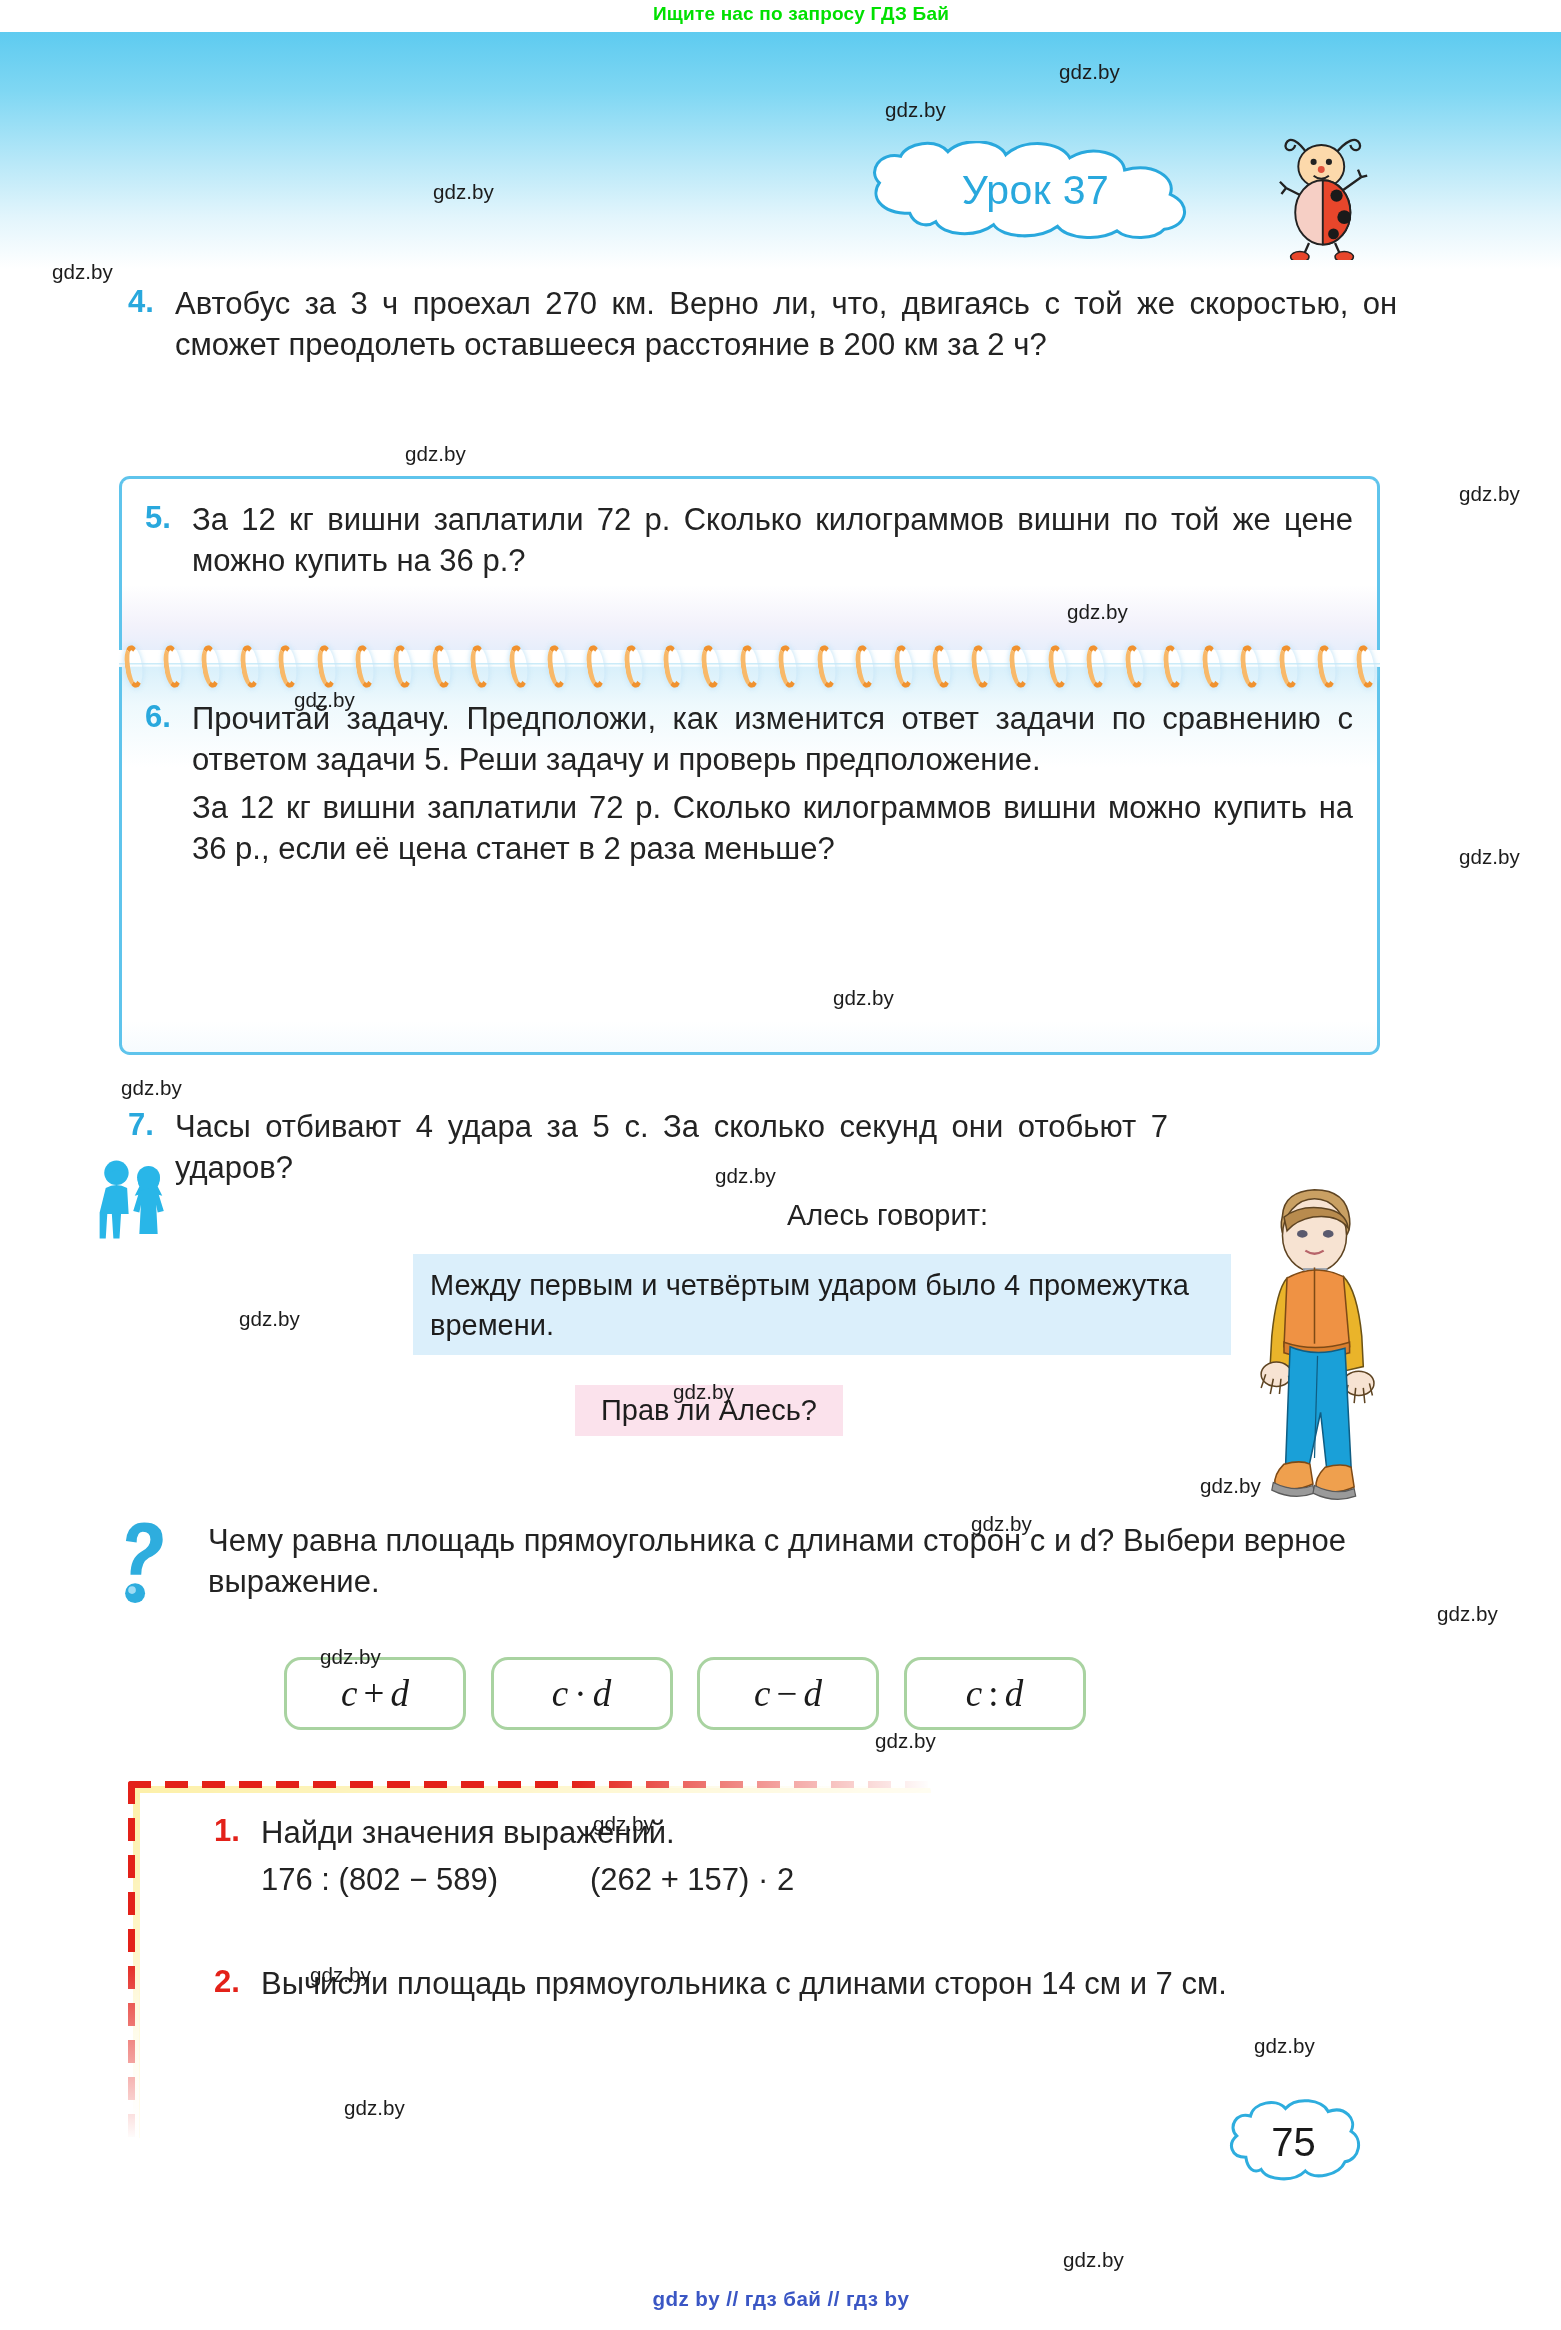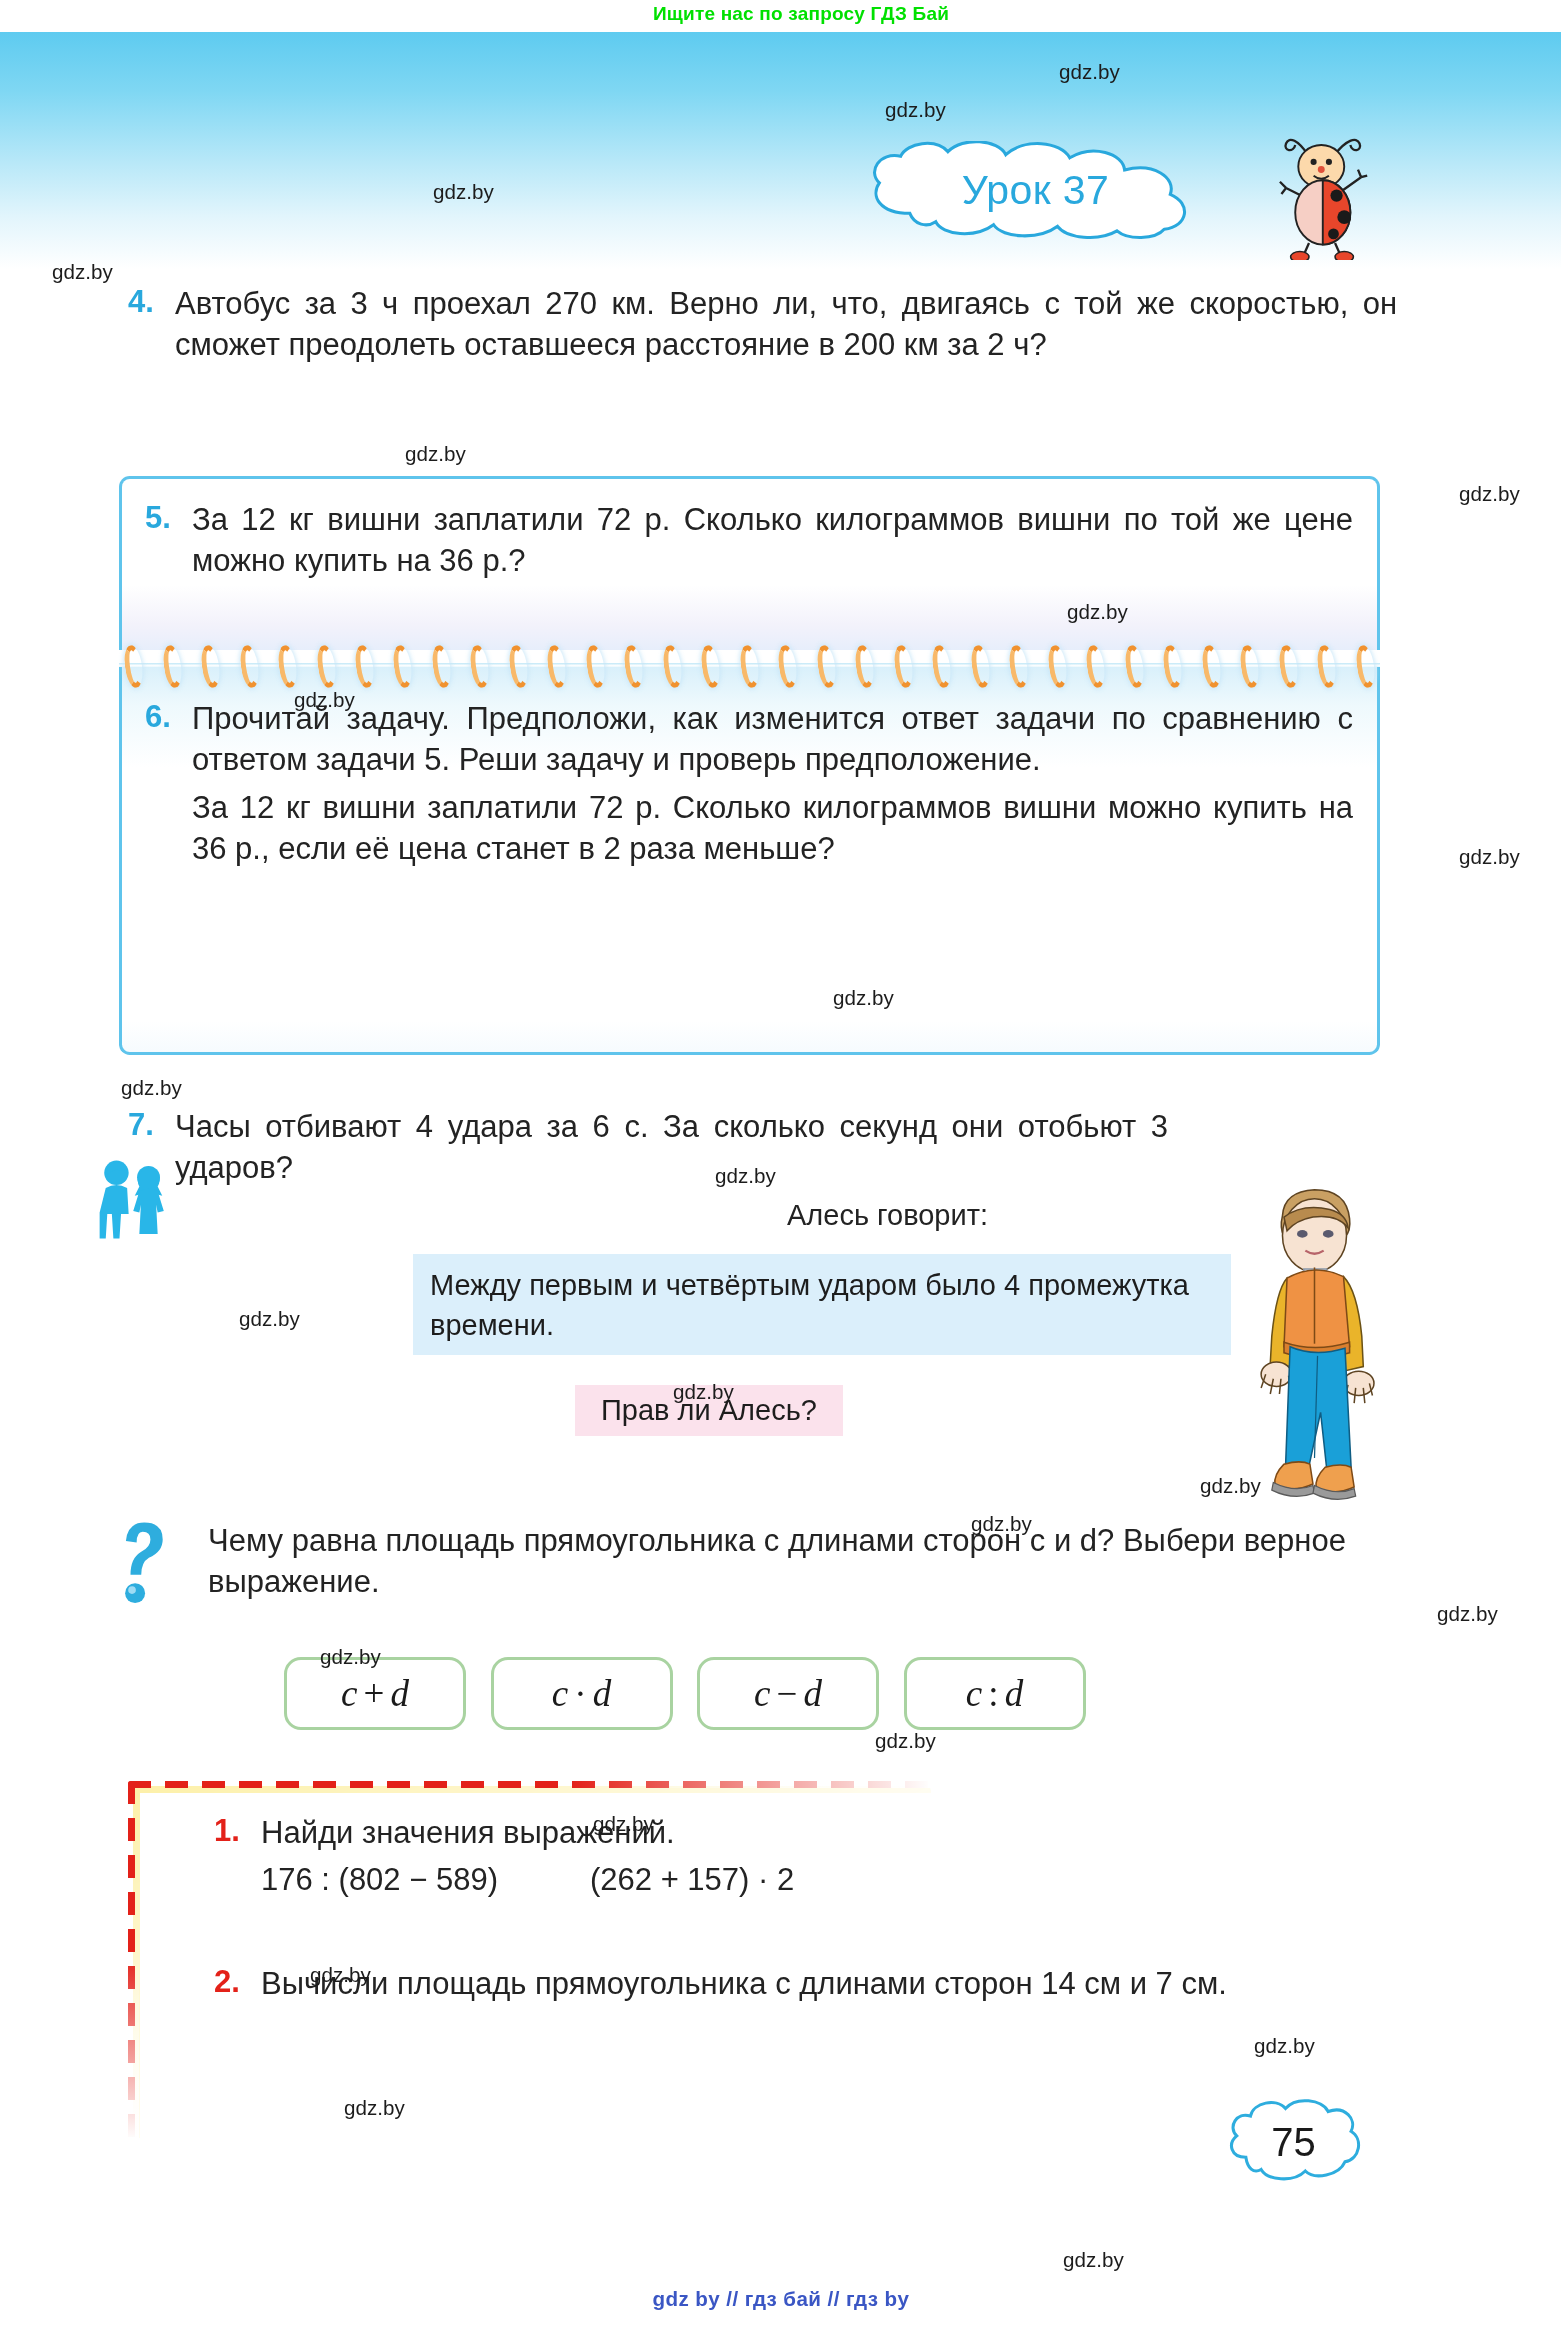--- a/index.html
+++ b/index.html
@@ -297,21 +297,21 @@
         <div class="t">
           <div class="body-text">Прочитай задачу. Предположи, как изменится ответ задачи по сравнению с ответом задачи 5. Реши задачу и проверь предположение.</div>
           <div class="body-text p2">За 12 кг вишни заплатили 72 р. Сколько килограммов вишни можно купить на 36 р., если её цена станет в 2 раза меньше?</div>
         </div>
       </div>
     </div>
   </div>
 
   <div class="task7">
     <div class="n num-blue">7.</div>
-    <div class="t body-text">Часы отбивают 4 удара за 6 с. За сколько секунд они отобьют 3 ударов?</div>
+    <div class="t body-text">Часы отбивают 4 удара за 5 с. За сколько секунд они отобьют 7 ударов?</div>
   </div>
 
   <div class="pair-icon">
     <svg width="84" height="84" viewBox="0 0 110 110">
       <circle cx="32" cy="22" r="16" fill="#29b6e8"></circle>
       <path d="M20 16 Q32 2 46 16 Q44 20 32 18 Q24 20 20 24 Z" fill="#29b6e8"></path>
       <path d="M18 42 q14 -8 28 0 l2 34 h-10 l-2 32 h-8 l-2 -32 h-6 l-2 32 h-8 l0 -34 z" fill="#29b6e8"></path>
       <circle cx="74" cy="28" r="15" fill="#29b6e8"></circle>
       <path d="M62 24 Q74 8 88 24 Q90 34 86 40 L92 52 L84 50 Q74 40 64 50 L56 52 L62 40 Q58 34 62 24 Z" fill="#29b6e8"></path>
       <path d="M62 46 q12 -6 24 0 l8 26 -8 2 -2 -10 l2 38 h-24 l2 -38 -2 10 -8 -2 z" fill="#29b6e8"></path>

